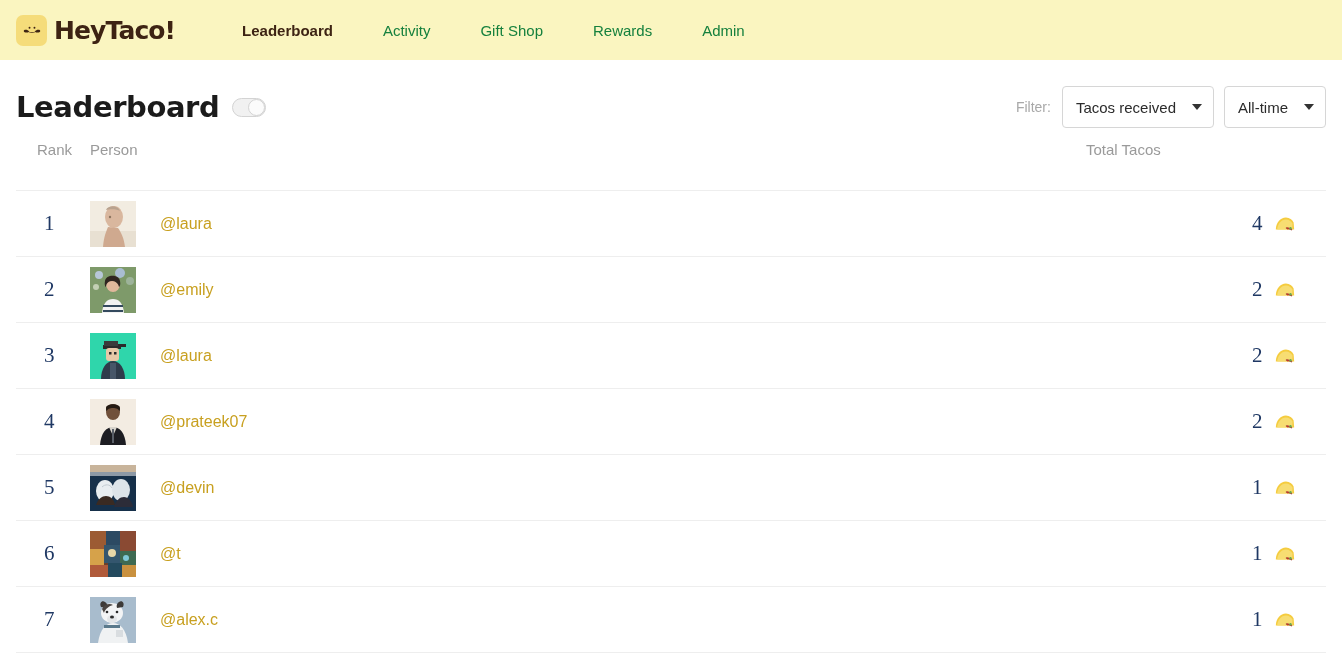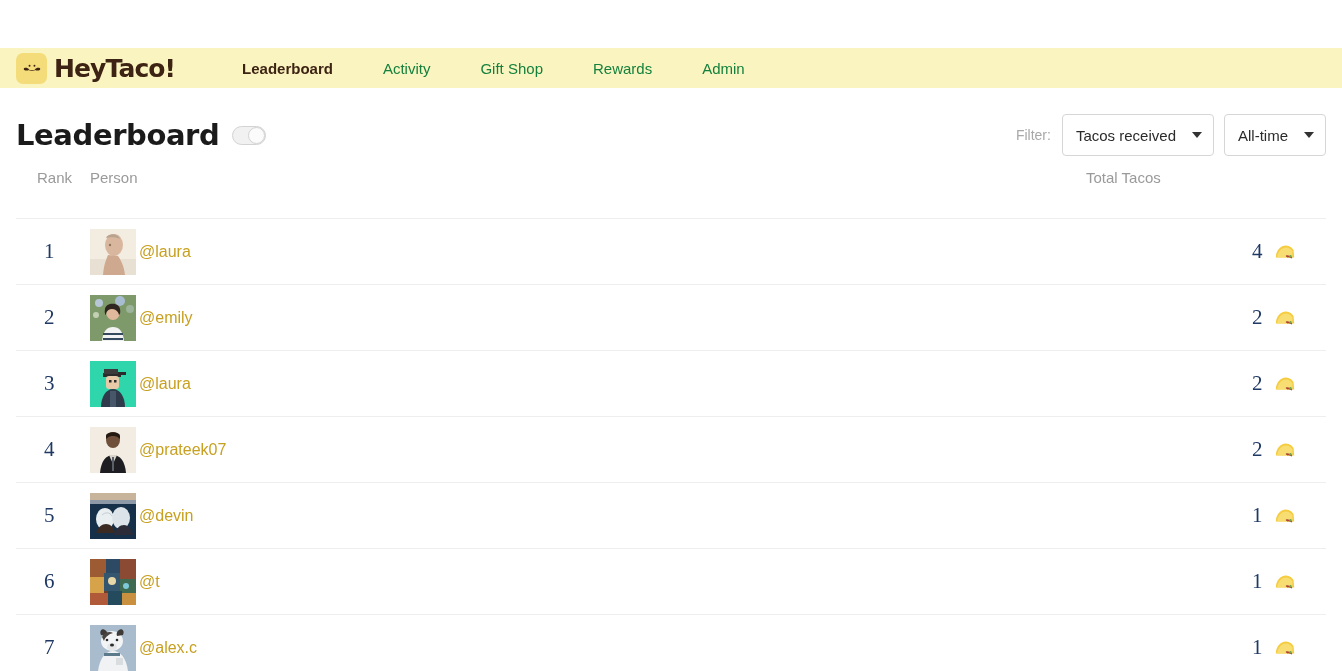--- a/index.html
+++ b/index.html
@@ -7,27 +7,26 @@
   html, body {
     width: 1342px;
     height: 671px;
     background: #ffffff;
     font-family: "Liberation Sans", sans-serif;
     overflow: hidden;
   }
 
   
   .navbar {
-    height: 40px;
+    height: 60px;
     background: #faf5c0;
     display: flex;
     align-items: center;
     padding: 0 0 0 16px;
     width: 100%;
-    margin-top: 48px;
   }
 
   .brand {
     display: flex;
     align-items: center;
     gap: 7px;
     margin-right: 42px;
   }
 
   .brand-logo {
@@ -191,21 +190,21 @@
     font-size: 21px;
     color: #1f3864;
     padding-left: 28px;
   }
 
   td.cell-person { padding-left: 0; }
 
   .person-wrap {
     display: flex;
     align-items: center;
-    gap: 3px;
+    gap: 24px;
   }
 
   .avatar {
     width: 46px;
     height: 46px;
     flex: none;
     overflow: hidden;
     position: relative;
     background: #ddd;
   }

